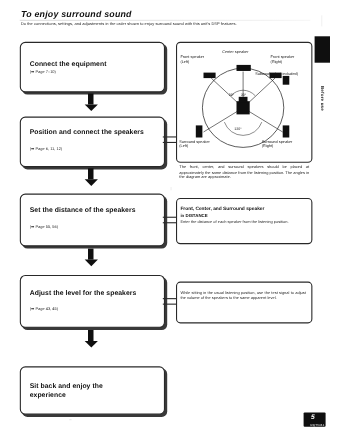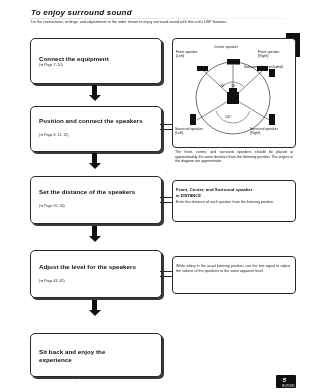--- a/index.html
+++ b/index.html
@@ -5,21 +5,21 @@
   html,body{margin:0;padding:0;}
   body{
     width:300px;height:392px;
     background:#ffffff;
     font-family:"Liberation Sans", sans-serif;
     color:#111;
     position:relative;
     overflow:hidden;
     filter: contrast(1.02);
   }
-  .page{position:absolute;inset:0;margin-left:12px;}
+  .page{position:absolute;inset:0;}
 
   
   .title{
     position:absolute;left:19px;top:8px;
     font-size:8px;font-weight:bold;font-style:italic;
     letter-spacing:.2px;color:#111;
   }
   .title-rule{
     position:absolute;left:18px;top:18px;width:264px;height:1px;
     background:linear-gradient(to right,#bdbdbd 0,#d8d8d8 60%,#eee 100%);

